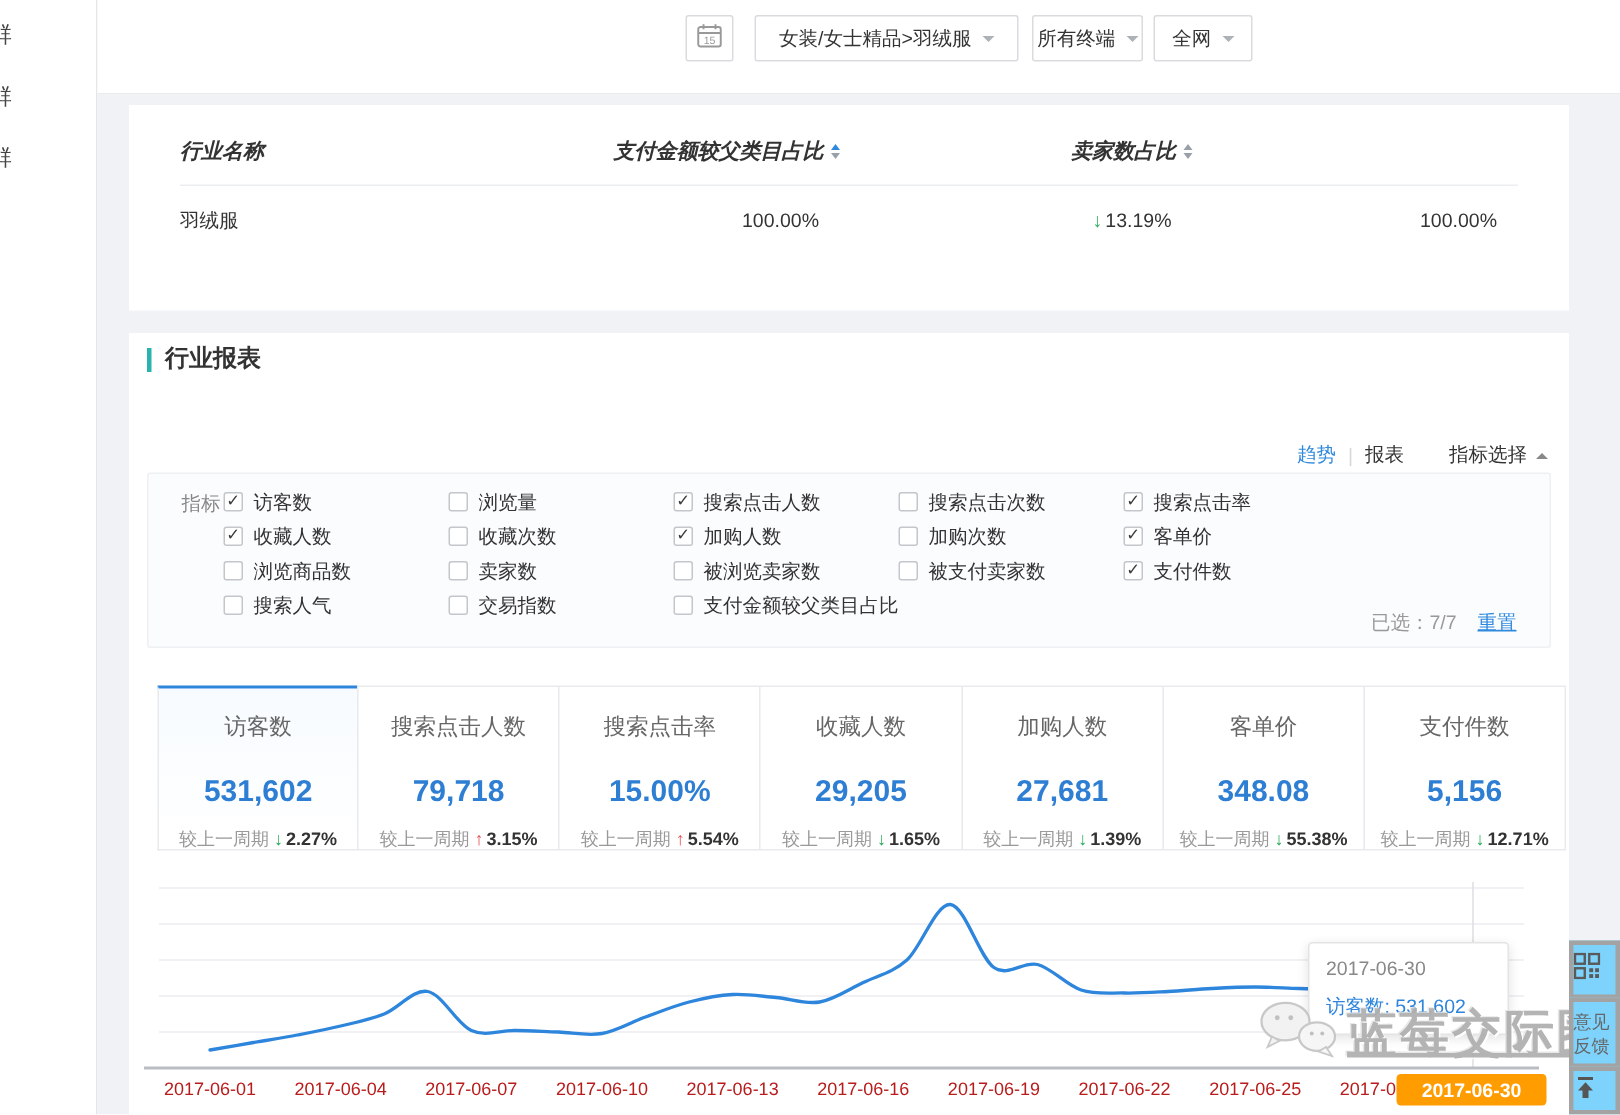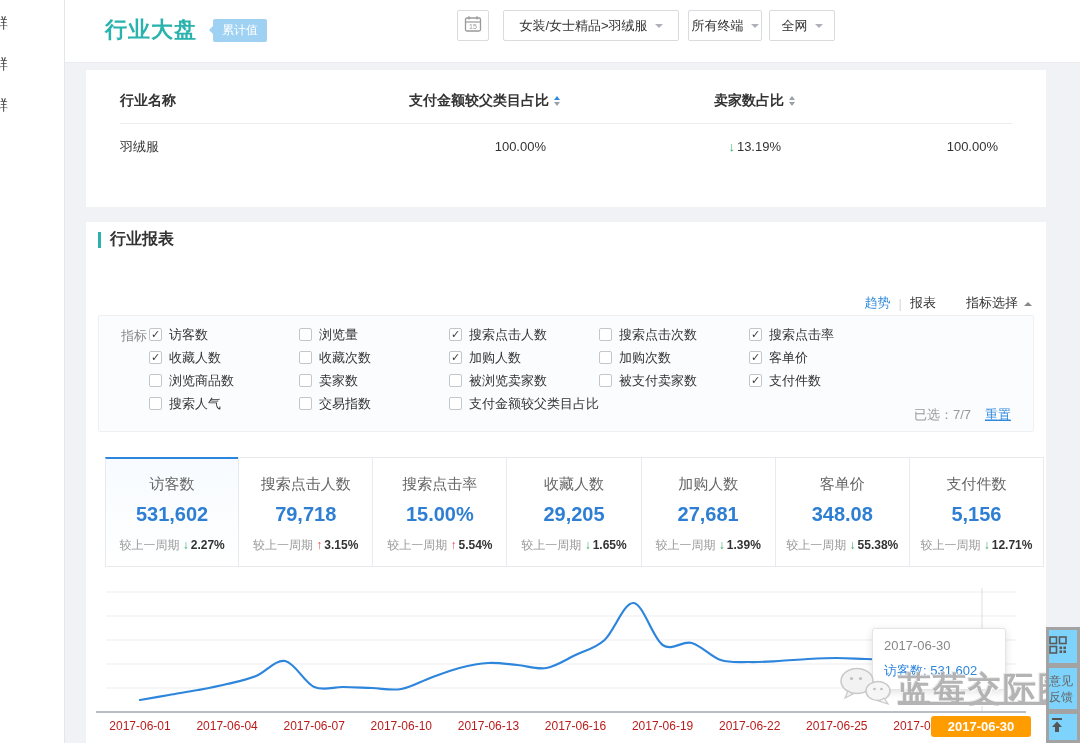--- a/index.html
+++ b/index.html
@@ -22,21 +22,21 @@
            display:flex;align-items:center;justify-content:center;font-size:13px;color:#333;cursor:pointer;}
   .caret-down{width:0;height:0;border:4px solid transparent;border-top-color:#aeb2b8;margin-left:7px;margin-top:4px;}
   .caret-up{width:0;height:0;border:4px solid transparent;border-bottom-color:#888;margin-left:6px;margin-bottom:3px;}
   
   .card{position:absolute;background:#fff;}
   .table-card{left:21px;top:70px;width:960px;height:137px;}
   .report-card{left:21px;top:222px;width:960px;height:521px;}
   
   .itable{position:absolute;left:34px;right:34px;top:8px;}
   .itable .trow{display:grid;grid-template-columns:178px 262px 235px 1fr;align-items:center;height:45px;}
-  .itable .thead{font-weight:bold;font-size:14px;color:#333;border-bottom:1px solid #ebedf0;}
+  .itable .thead{font-weight:bold;font-size:14px;color:#333;border-bottom:1px solid #ebedf0;font-style:italic;}
   .itable .tcell{display:flex;align-items:center;}
   .itable .trow > :nth-child(1){justify-content:flex-start;}
   .itable .trow > :nth-child(2),.itable .trow > :nth-child(3),.itable .trow > :nth-child(4){justify-content:flex-end;}
   .itable .tbody{font-size:13px;color:#333;}
   .itable .tbody .tcell{padding-right:14px;}
   .itable .tbody > :nth-child(1){padding-right:0;}
   .sort{display:inline-flex;flex-direction:column;margin-left:5px;gap:2px;cursor:pointer;}
   .sort i{width:0;height:0;border:3.5px solid transparent;display:block;}
   .sort .u{border-bottom:4.5px solid #9aa0a8;border-top:none;}
   .sort .d{border-top:4.5px solid #9aa0a8;border-bottom:none;}
@@ -63,21 +63,21 @@
         display:flex;align-items:center;justify-content:center;font-size:11px;line-height:11px;color:#3a3a3a;font-weight:bold;}
   .selected-row{position:absolute;right:22px;bottom:7px;font-size:13px;color:#999;display:flex;gap:14px;align-items:center;}
   .reset-link{color:#3089dc;text-decoration:underline;cursor:pointer;}
   
   .mcards{position:absolute;left:19px;top:235px;width:939px;display:grid;grid-template-columns:repeat(7,1fr);}
   .mcard{box-sizing:border-box;height:110px;border:1px solid #e8eaee;margin-left:-1px;background:#fff;
          text-align:center;padding-top:17px;cursor:pointer;}
   .mcard:first-child{margin-left:0;}
   .mcard.active{border-top:2px solid #2e85dc;padding-top:16px;background:linear-gradient(#f7fbff,#ffffff);}
   .mcard .mtitle{font-size:15px;color:#666;}
-  .mcard .mvalue{font-size:20px;font-weight:bold;color:#2e7fd4;margin-top:9px;}
+  .mcard .mvalue{font-size:20px;font-weight:bold;color:#2e7fd4;margin-top:23px;}
   .mcard .mchange{font-size:12px;color:#999;margin-top:11px;white-space:nowrap;}
   .mcard .mchange b{color:#333;}
   
   .chart-zone{position:absolute;left:0;top:350px;width:960px;height:171px;}
   .chart-svg{position:absolute;left:0;top:0;overflow:visible;}
   .xlabel{position:absolute;top:147px;transform:translateX(-50%);font-size:12px;color:#b91c1c;white-space:nowrap;}
   .xhl{position:absolute;left:845px;top:144px;width:100px;height:21px;background:#ff9c00;border-radius:3px;
        color:#fff;font-size:13px;font-weight:bold;display:flex;align-items:center;justify-content:center;z-index:5;}
   .tooltip{position:absolute;left:786px;top:56px;width:110px;background:#fff;border:1px solid #e4e4e4;border-radius:3px;
            box-shadow:0 2px 8px rgba(0,0,0,.12);padding:9px 11px;font-size:13px;z-index:6;}
@@ -102,24 +102,20 @@
 
   <div class="left-rail">
     <span class="rail-char" style="top:14px">群</span>
     <span class="rail-char" style="top:55px">群</span>
     <span class="rail-char" style="top:96px">群</span>
   </div>
 
   <div class="main">
 
     <div class="topbar">
-      <div class="title-wrap">
-        <span class="page-title">行业大盘</span>
-        <span class="cum-badge">累计值</span>
-      </div>
       <div class="top-controls">
         <div class="sel-box" style="width:32px;margin-left:2px">
           <span>
             <svg width="18" height="18" viewBox="0 0 18 18">
               <rect x="1.5" y="3" width="15" height="13" rx="1.5" fill="none" stroke="#999" stroke-width="1.3"></rect>
               <line x1="1.5" y1="7" x2="16.5" y2="7" stroke="#999" stroke-width="1.2"></line>
               <line x1="5" y1="1.2" x2="5" y2="4.5" stroke="#999" stroke-width="1.3"></line>
               <line x1="13" y1="1.2" x2="13" y2="4.5" stroke="#999" stroke-width="1.3"></line>
               <text x="9" y="14" font-size="7" fill="#999" text-anchor="middle">15</text>
             </svg>

